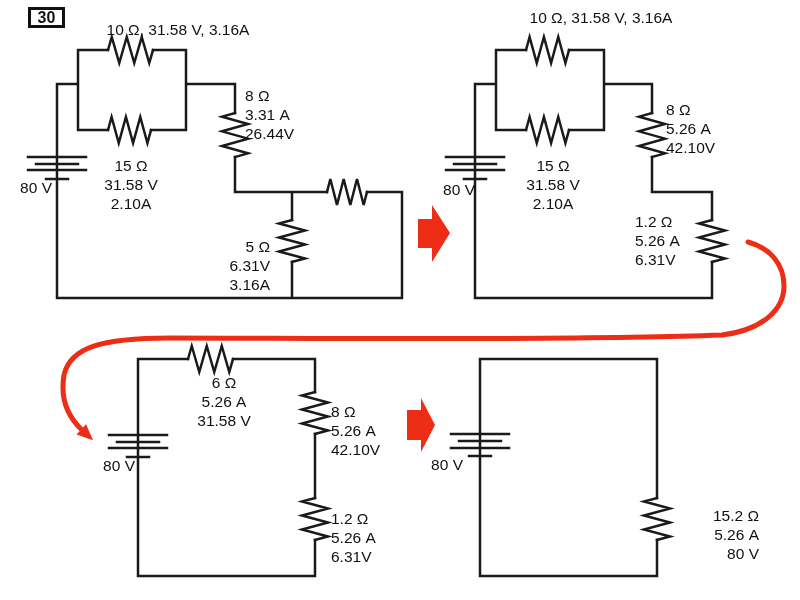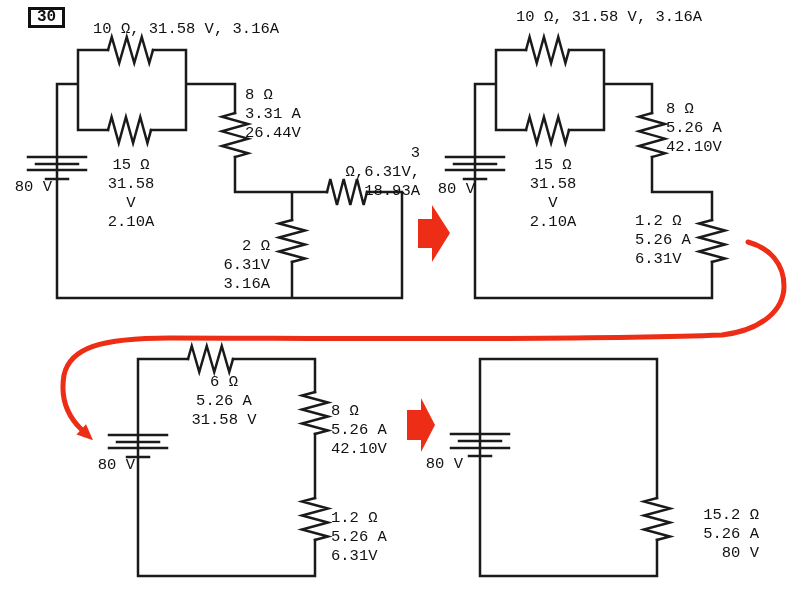--- a/index.html
+++ b/index.html
@@ -1,18 +1,18 @@
 <!DOCTYPE html>
 <html><head>
 <meta charset="utf-8">
 <style>
   html,body{margin:0;padding:0;background:#ffffff;}
   #stage{
     position:relative;width:800px;height:600px;background:#ffffff;overflow:hidden;
-    font-family:Liberation Mono, monospace;color:#111;
+    font-family:Liberation Sans, sans-serif;color:#111;
   }
   #stage svg{position:absolute;left:0;top:0;}
   .wire{stroke:#1a1a1a;stroke-width:2.5;fill:none;stroke-linecap:square;stroke-linejoin:miter;}
   .lbl{
     position:absolute;font-size:15.5px;line-height:19px;white-space:pre-line;
     color:#111;letter-spacing:0px;
   }
   .single{white-space:nowrap;}
   #problem-box{
     position:absolute;left:28px;top:7px;width:31px;height:15px;
@@ -132,23 +132,21 @@
   <div id="problem-box">30</div>
 
   <div class="lbl single" style="left:93px;top:20px;width:170px;text-align:center;">10 Ω, 31.58 V, 3.16A</div>
   <div class="lbl" style="left:99px;top:156px;width:64px;text-align:center;">15 Ω
 31.58 V
 2.10A</div>
   <div class="lbl" style="left:6px;top:178px;width:46px;text-align:right;">80 V</div>
   <div class="lbl" style="left:245px;top:86px;width:72px;text-align:left;">8 Ω
 3.31 A
 26.44V</div>
-  <div class="lbl" style="left:330px;top:144px;width:90px;text-align:right;">3 Ω,6.31V,
-18.93A</div>
-  <div class="lbl" style="left:220px;top:237px;width:50px;text-align:right;">2 Ω
+  <div class="lbl" style="left:220px;top:237px;width:50px;text-align:right;">5 Ω
 6.31V
 3.16A</div>
 
   <div class="lbl single" style="left:516px;top:8px;width:170px;text-align:center;">10 Ω, 31.58 V, 3.16A</div>
   <div class="lbl" style="left:521px;top:156px;width:64px;text-align:center;">15 Ω
 31.58 V
 2.10A</div>
   <div class="lbl" style="left:429px;top:180px;width:46px;text-align:right;">80 V</div>
   <div class="lbl" style="left:666px;top:100px;width:72px;text-align:left;">8 Ω
 5.26 A

